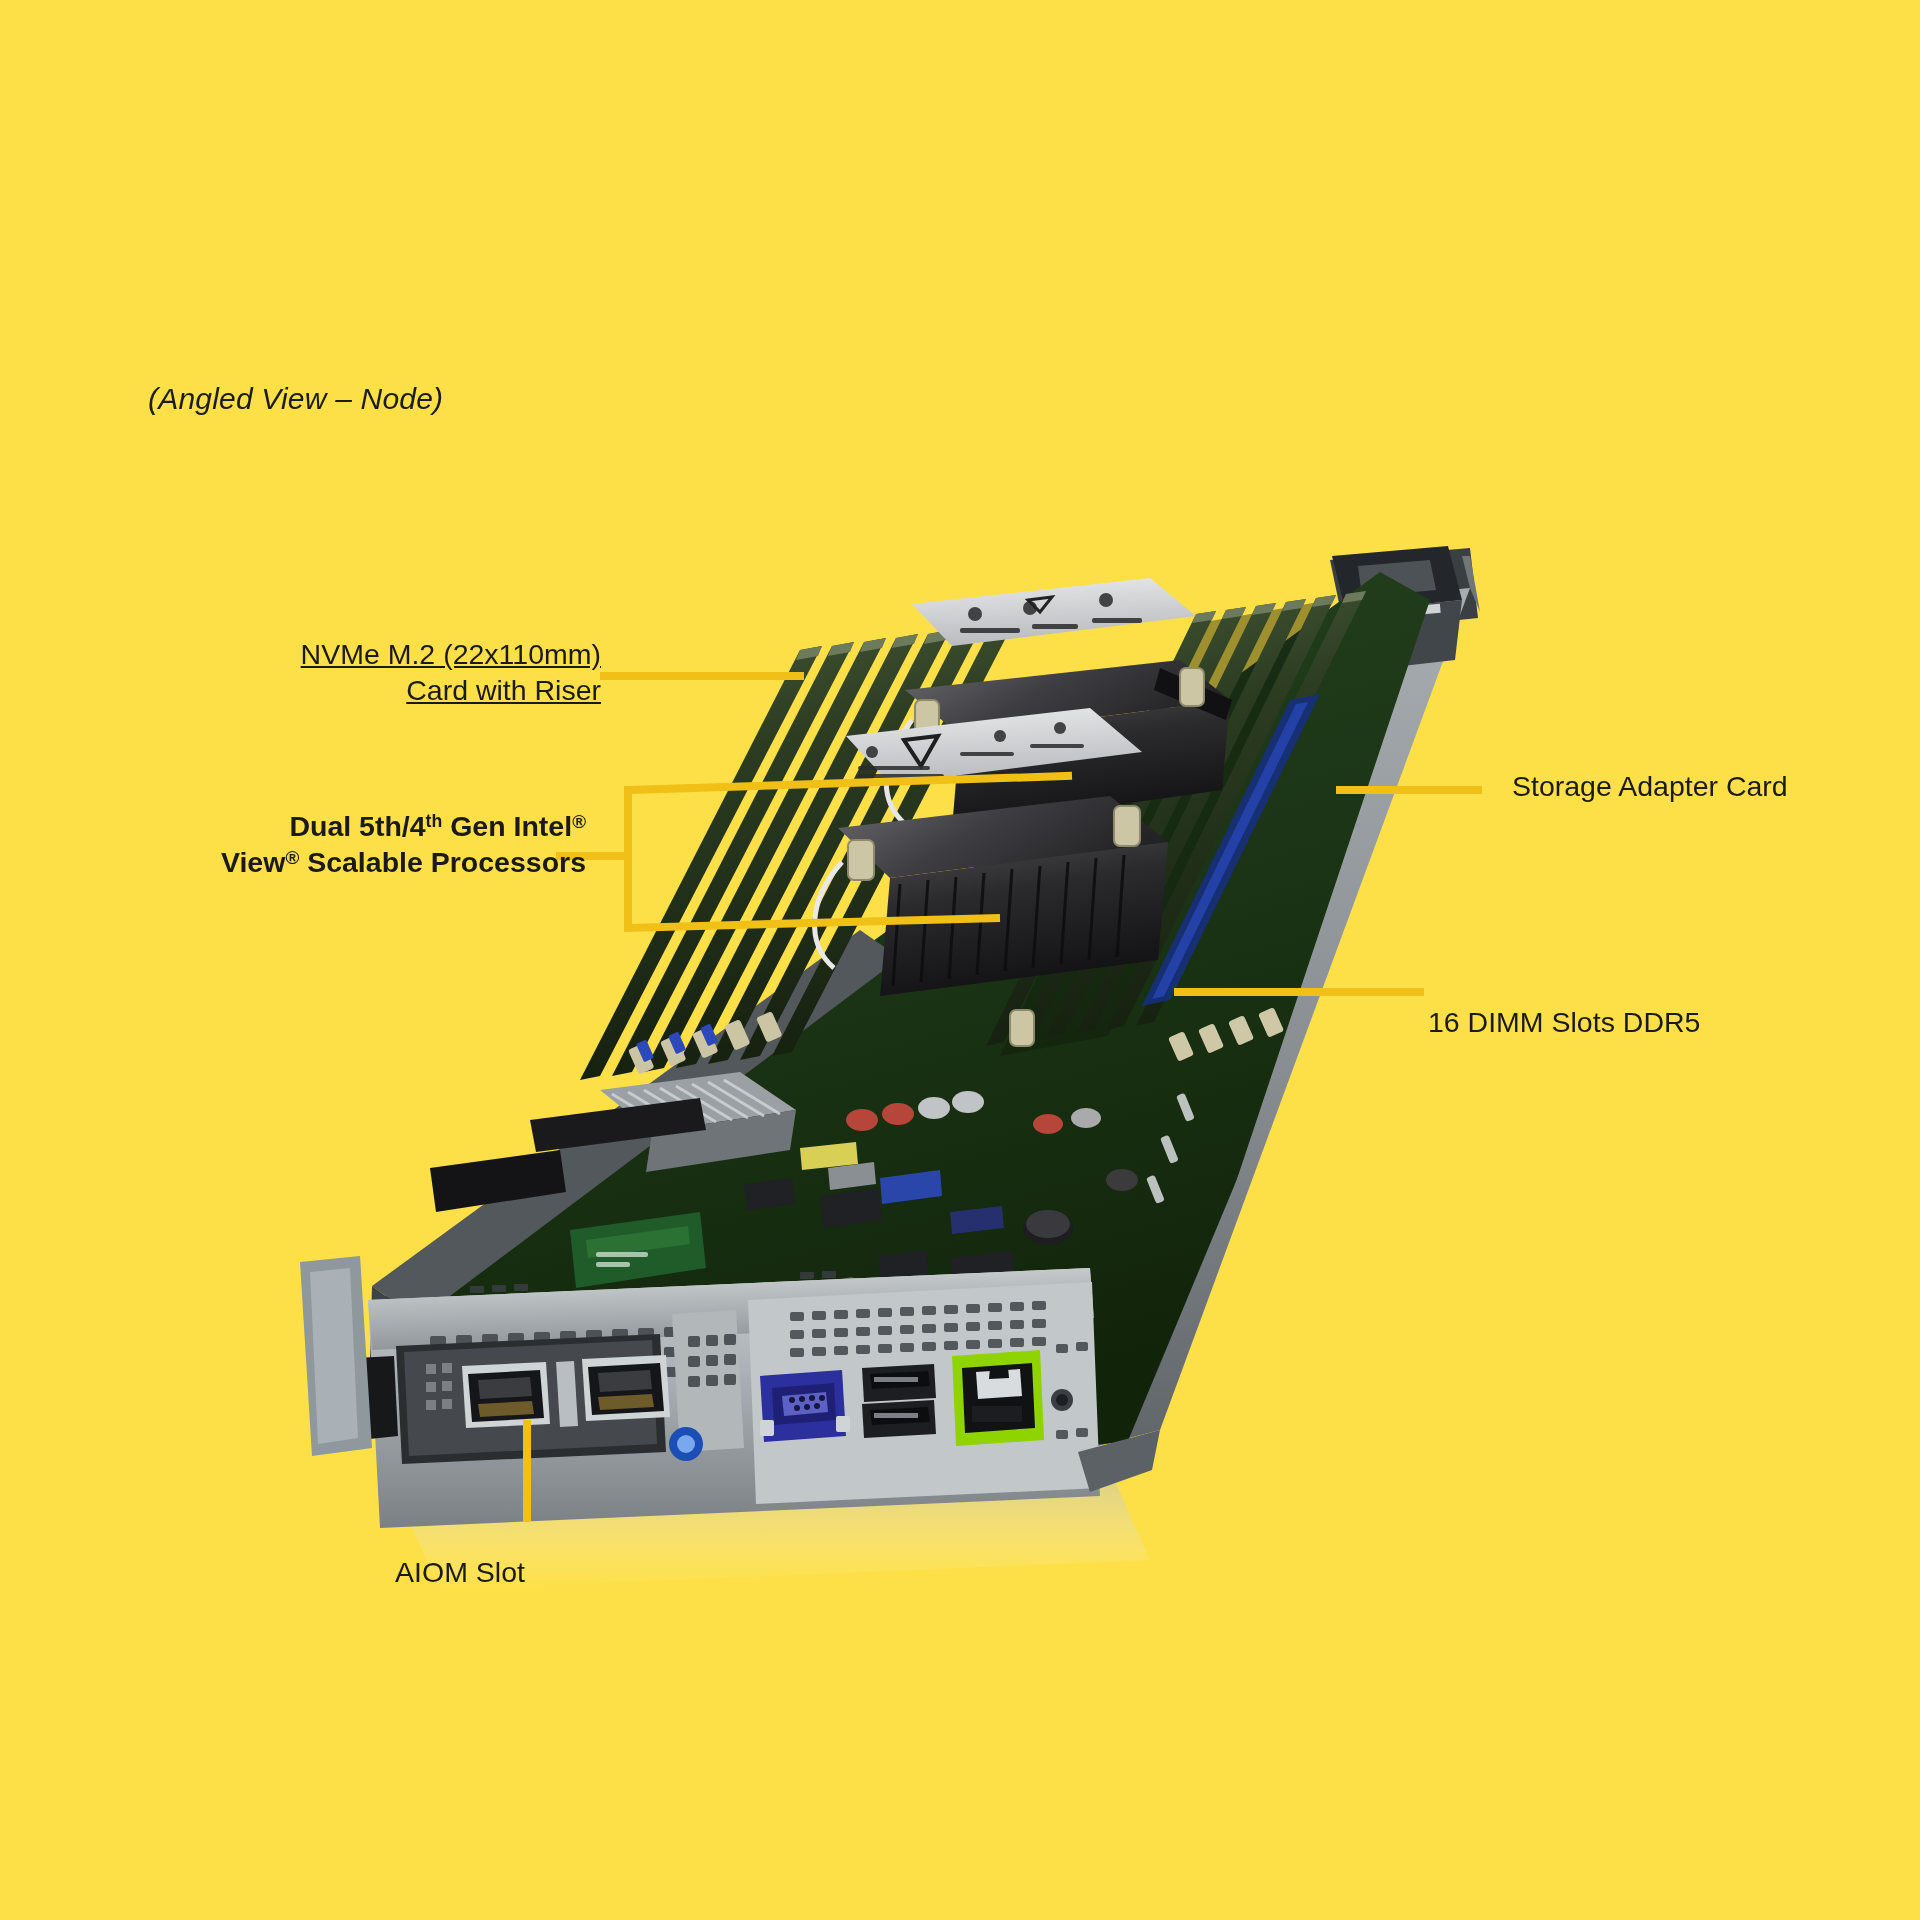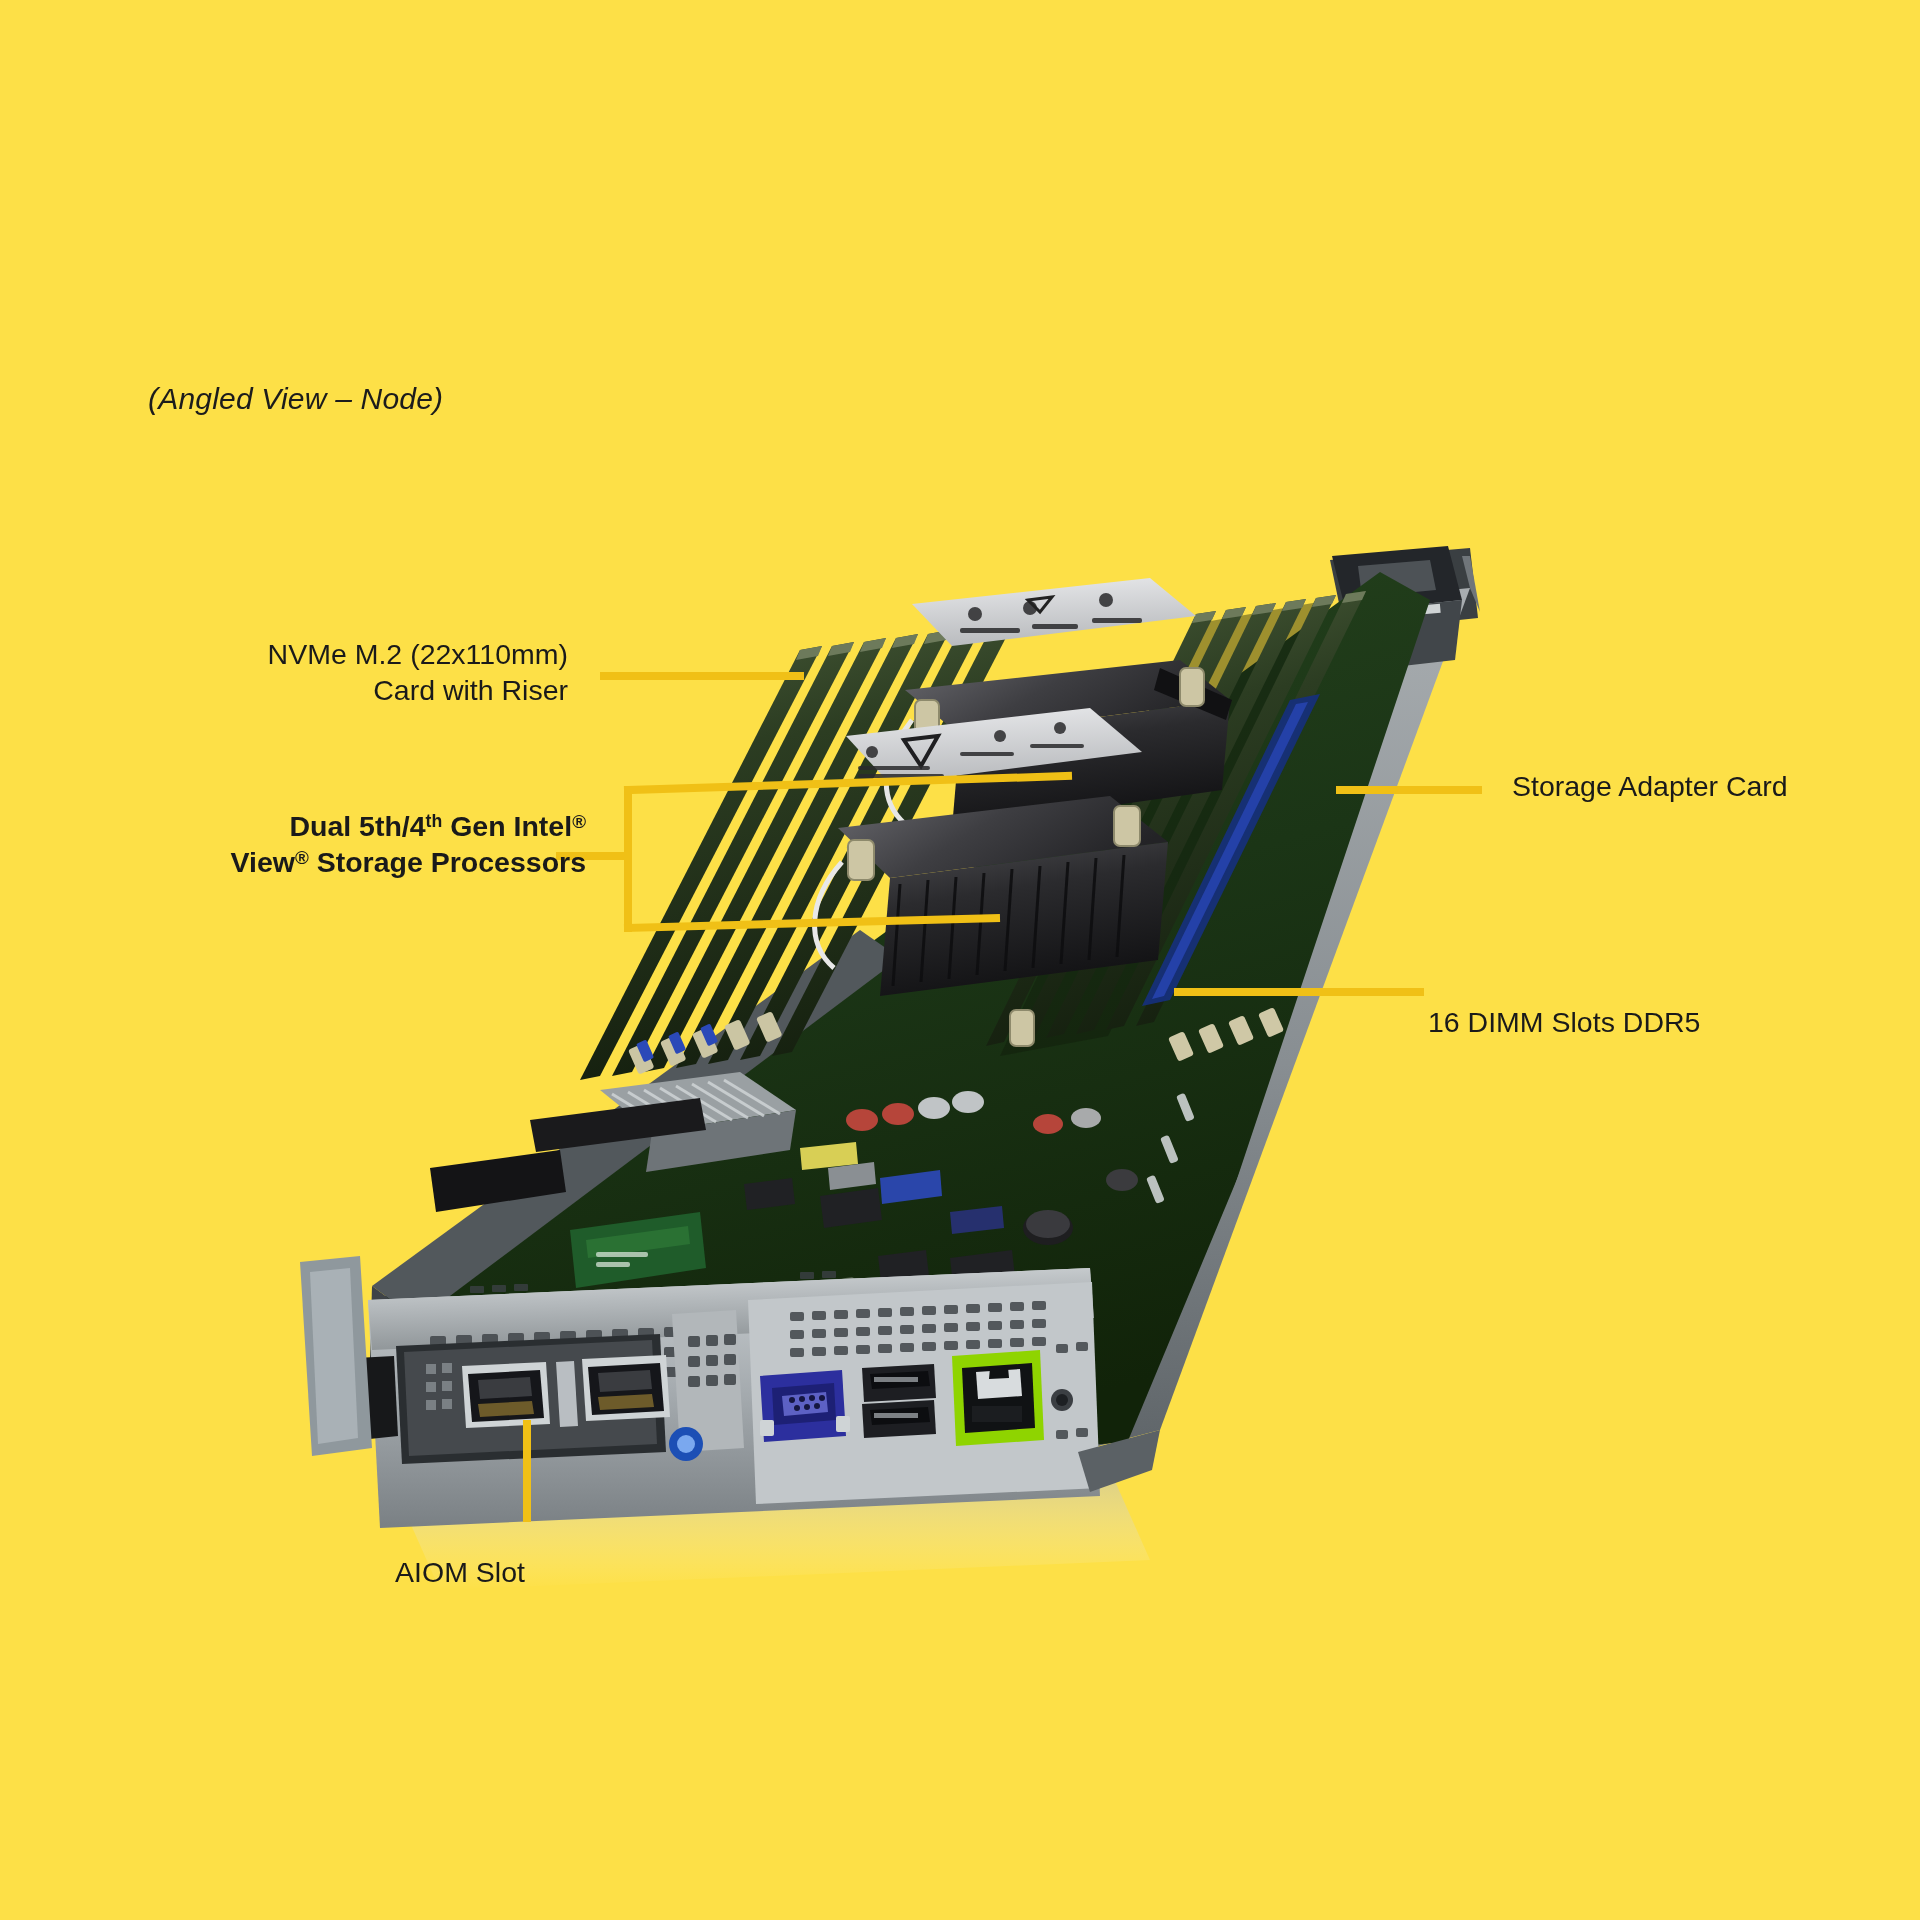--- a/index.html
+++ b/index.html
@@ -43,21 +43,21 @@
     line-height: 0;
   }
   .callout .reg {
     font-size: 0.66em;
     vertical-align: 0.45em;
     line-height: 0;
   }
   .callout.align-right { text-align: right; }
   .callout.align-left  { text-align: left; }
 
-  #label-nvme        { left: 68px;  top: 636px;  width: 500px; }
+  #label-nvme        { left: 101px;  top: 636px;  width: 500px; text-decoration: underline; }
   #label-cpu         { left: 60px;  top: 808px;  width: 526px; font-weight: bold; }
   #label-aiom        { left: 330px; top: 1528px; width: 260px; text-align: center; margin-top: 26px; }
   #label-storage     { left: 1488px; top: 768px; width: 430px; margin-left: 24px; }
   #label-dimm        { left: 1428px; top: 1004px; width: 430px; }
 
   #leaders {
     position: absolute;
     left: 0; top: 0;
     width: 1920px; height: 1920px;
     pointer-events: none;
@@ -570,21 +570,21 @@
 
   <div class="view-title">(Angled View – Node)</div>
 
   <div class="callout align-right" id="label-nvme">
     <div>NVMe M.2 (22x110mm)</div>
     <div>Card with Riser</div>
   </div>
 
   <div class="callout align-right" id="label-cpu">
     <div><span>Dual 5th/4</span><sup>th</sup><span> Gen Intel</span><span class="reg">®</span></div>
-    <div><span>View</span><span class="reg">®</span><span> Storage Processors</span></div>
+    <div><span>View</span><span class="reg">®</span><span> Scalable Processors</span></div>
   </div>
 
   <div class="callout" id="label-aiom">
     <div>AIOM Slot</div>
   </div>
 
   <div class="callout align-left" id="label-storage">
     <div>Storage Adapter Card</div>
   </div>
 

